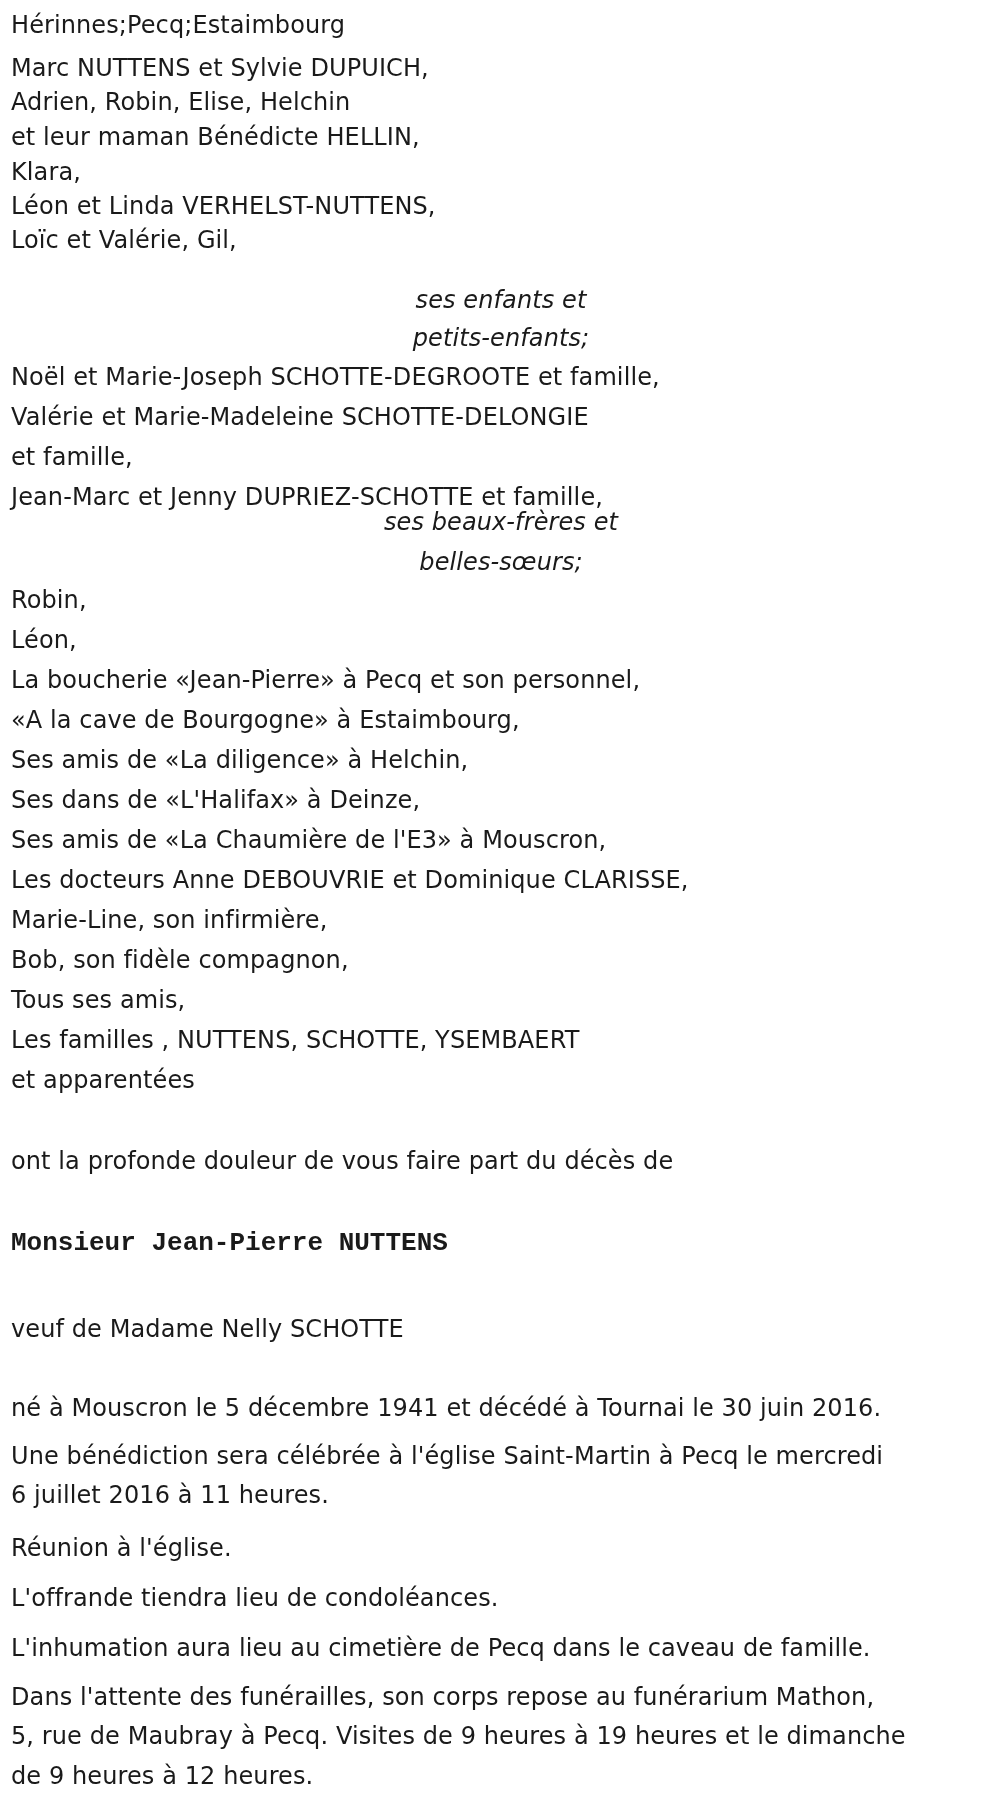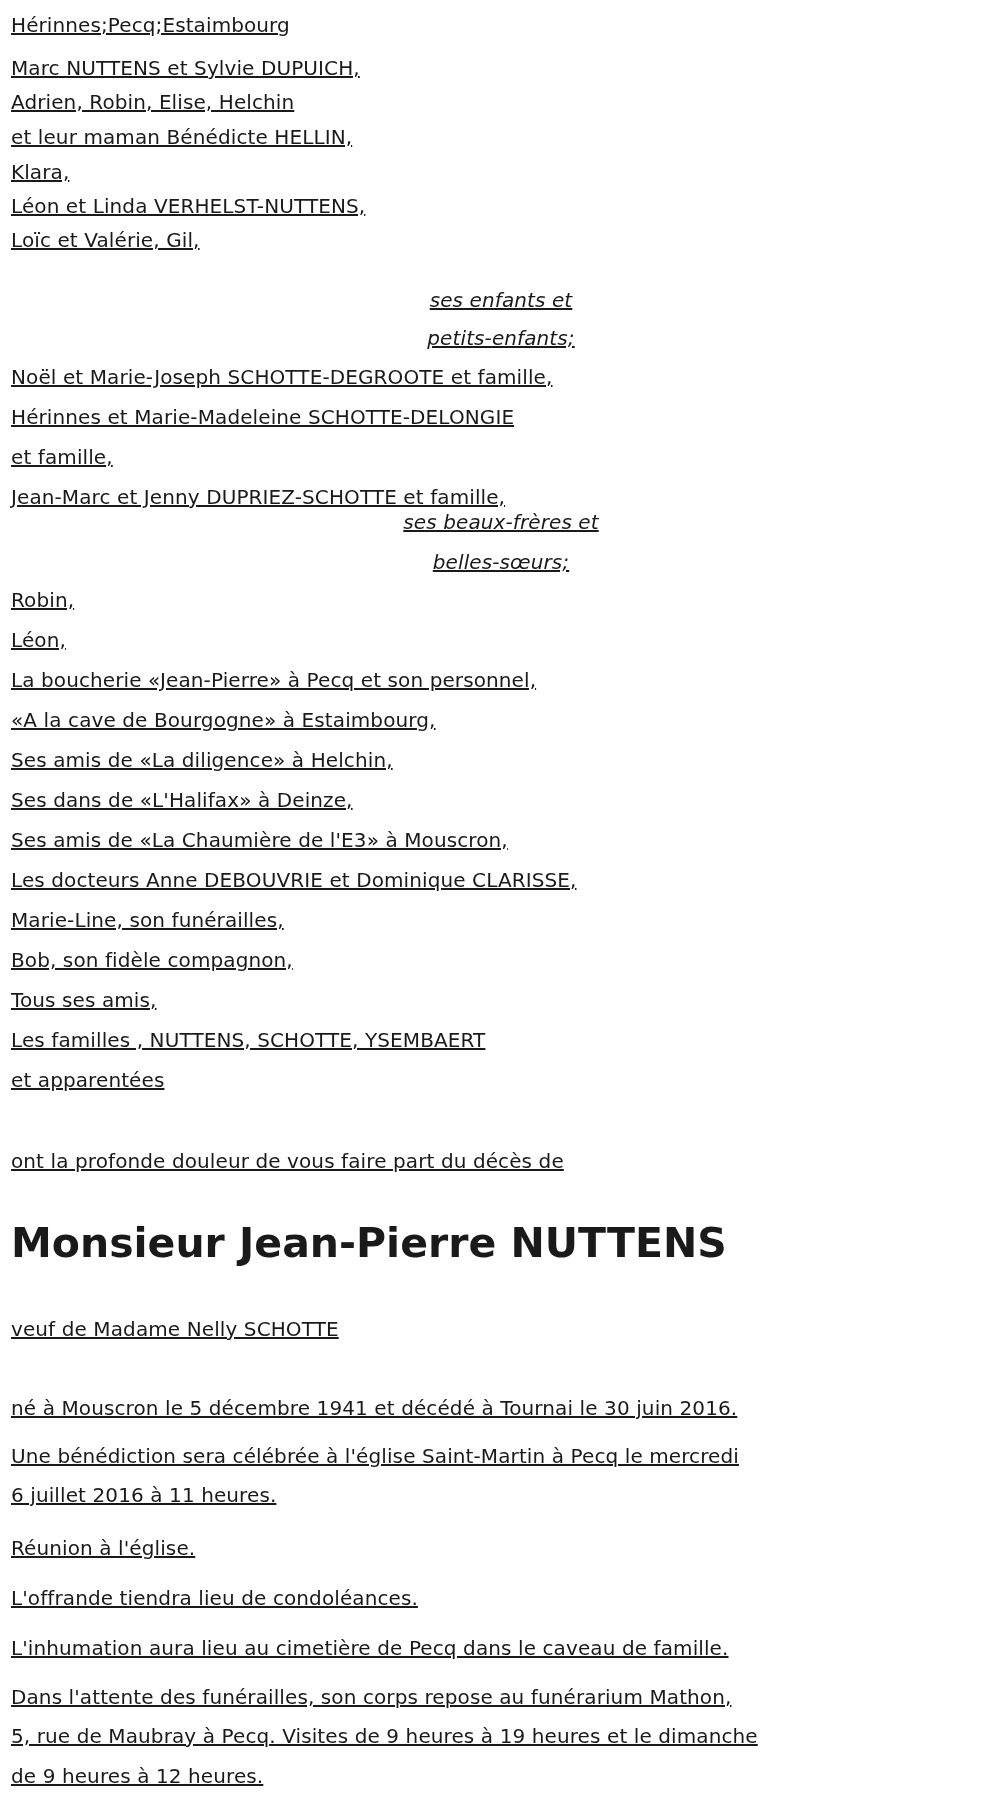--- a/index.html
+++ b/index.html
@@ -11,37 +11,37 @@
     font-family: "DejaVu Sans", sans-serif;
     color: #1a1a1a;
   }
   .page {
     position: absolute;
     left: 11px;
     top: 0;
     width: 980px;
   }
   .line {
-    font-size: 20px;
+    font-size: 24px;
     line-height: 40px;
     height: 40px;
     white-space: nowrap;
     letter-spacing: 0.1px;
-    text-decoration: underline;
   }
   .right {
     text-align: center;
     font-style: italic;
   }
   .title {
     font-weight: bold;
-    font-size: 41px;
+    font-size: 26px;
     line-height: 50px;
     height: 50px;
     white-space: nowrap;
+    font-family: Liberation Mono, monospace;
   }
   .abs { position: absolute; left: 0; right: 0; }
 </style>
 </head>
 <body>
 
 <div class="page">
 
   <div class="line abs" style="top:5px">Hérinnes;Pecq;Estaimbourg</div>
 
@@ -51,37 +51,37 @@
     <div class="line abs" style="top:117px">et leur maman Bénédicte HELLIN,</div>
     <div class="line abs" style="top:152px">Klara,</div>
     <div class="line abs" style="top:186px">Léon et Linda VERHELST-NUTTENS,</div>
     <div class="line abs" style="top:220px">Loïc et Valérie, Gil,</div>
     <div class="line abs right" style="top:280px">ses enfants et</div>
     <div class="line abs right" style="top:318px">petits-enfants;</div>
   </div>
 
   <div>
     <div class="line abs" style="top:357px">Noël et Marie-Joseph SCHOTTE-DEGROOTE et famille,</div>
-    <div class="line abs" style="top:397px">Hérinnes et Marie-Madeleine SCHOTTE-DELONGIE</div>
+    <div class="line abs" style="top:397px">Valérie et Marie-Madeleine SCHOTTE-DELONGIE</div>
     <div class="line abs" style="top:437px">et famille,</div>
     <div class="line abs" style="top:477px">Jean-Marc et Jenny DUPRIEZ-SCHOTTE et famille,</div>
     <div class="line abs right" style="top:502px">ses beaux-frères et</div>
     <div class="line abs right" style="top:542px">belles-sœurs;</div>
   </div>
 
   <div>
     <div class="line abs" style="top:580px">Robin,</div>
     <div class="line abs" style="top:620px">Léon,</div>
     <div class="line abs" style="top:660px">La boucherie «Jean-Pierre» à Pecq et son personnel,</div>
     <div class="line abs" style="top:700px">«A la cave de Bourgogne» à Estaimbourg,</div>
     <div class="line abs" style="top:740px">Ses amis de «La diligence» à Helchin,</div>
     <div class="line abs" style="top:780px">Ses dans de «L'Halifax» à Deinze,</div>
     <div class="line abs" style="top:820px">Ses amis de «La Chaumière de l'E3» à Mouscron,</div>
     <div class="line abs" style="top:860px">Les docteurs Anne DEBOUVRIE et Dominique CLARISSE,</div>
-    <div class="line abs" style="top:900px">Marie-Line, son funérailles,</div>
+    <div class="line abs" style="top:900px">Marie-Line, son infirmière,</div>
     <div class="line abs" style="top:940px">Bob, son fidèle compagnon,</div>
     <div class="line abs" style="top:980px">Tous ses amis,</div>
     <div class="line abs" style="top:1020px">Les familles , NUTTENS, SCHOTTE, YSEMBAERT</div>
     <div class="line abs" style="top:1060px">et apparentées</div>
   </div>
 
   <div class="line abs" style="top:1141px">ont la profonde douleur de vous faire part du décès de</div>
 
   <div class="title abs" style="top:1218px">Monsieur Jean-Pierre NUTTENS</div>
 

